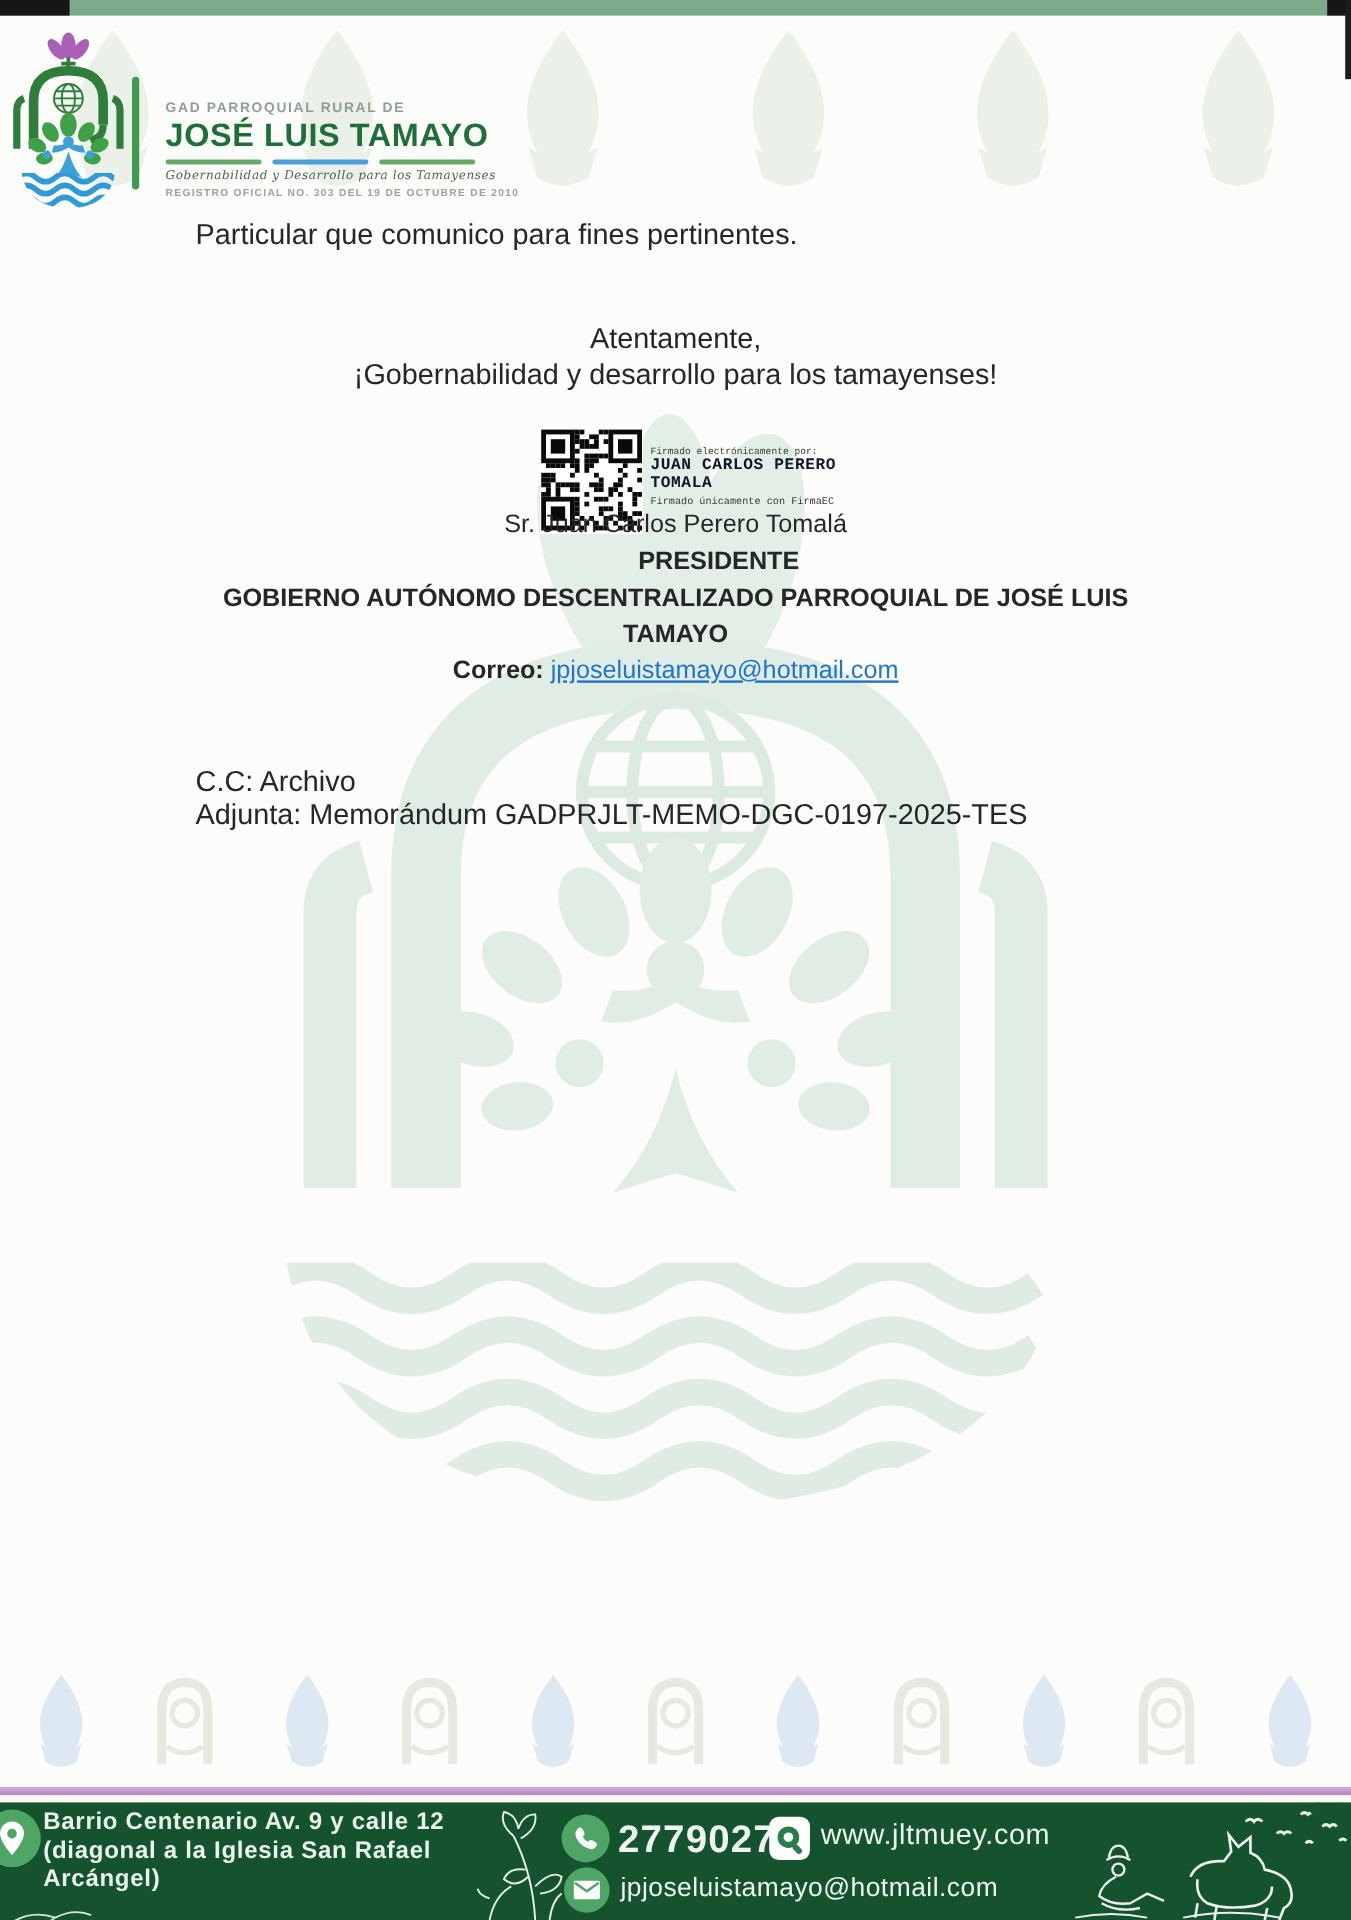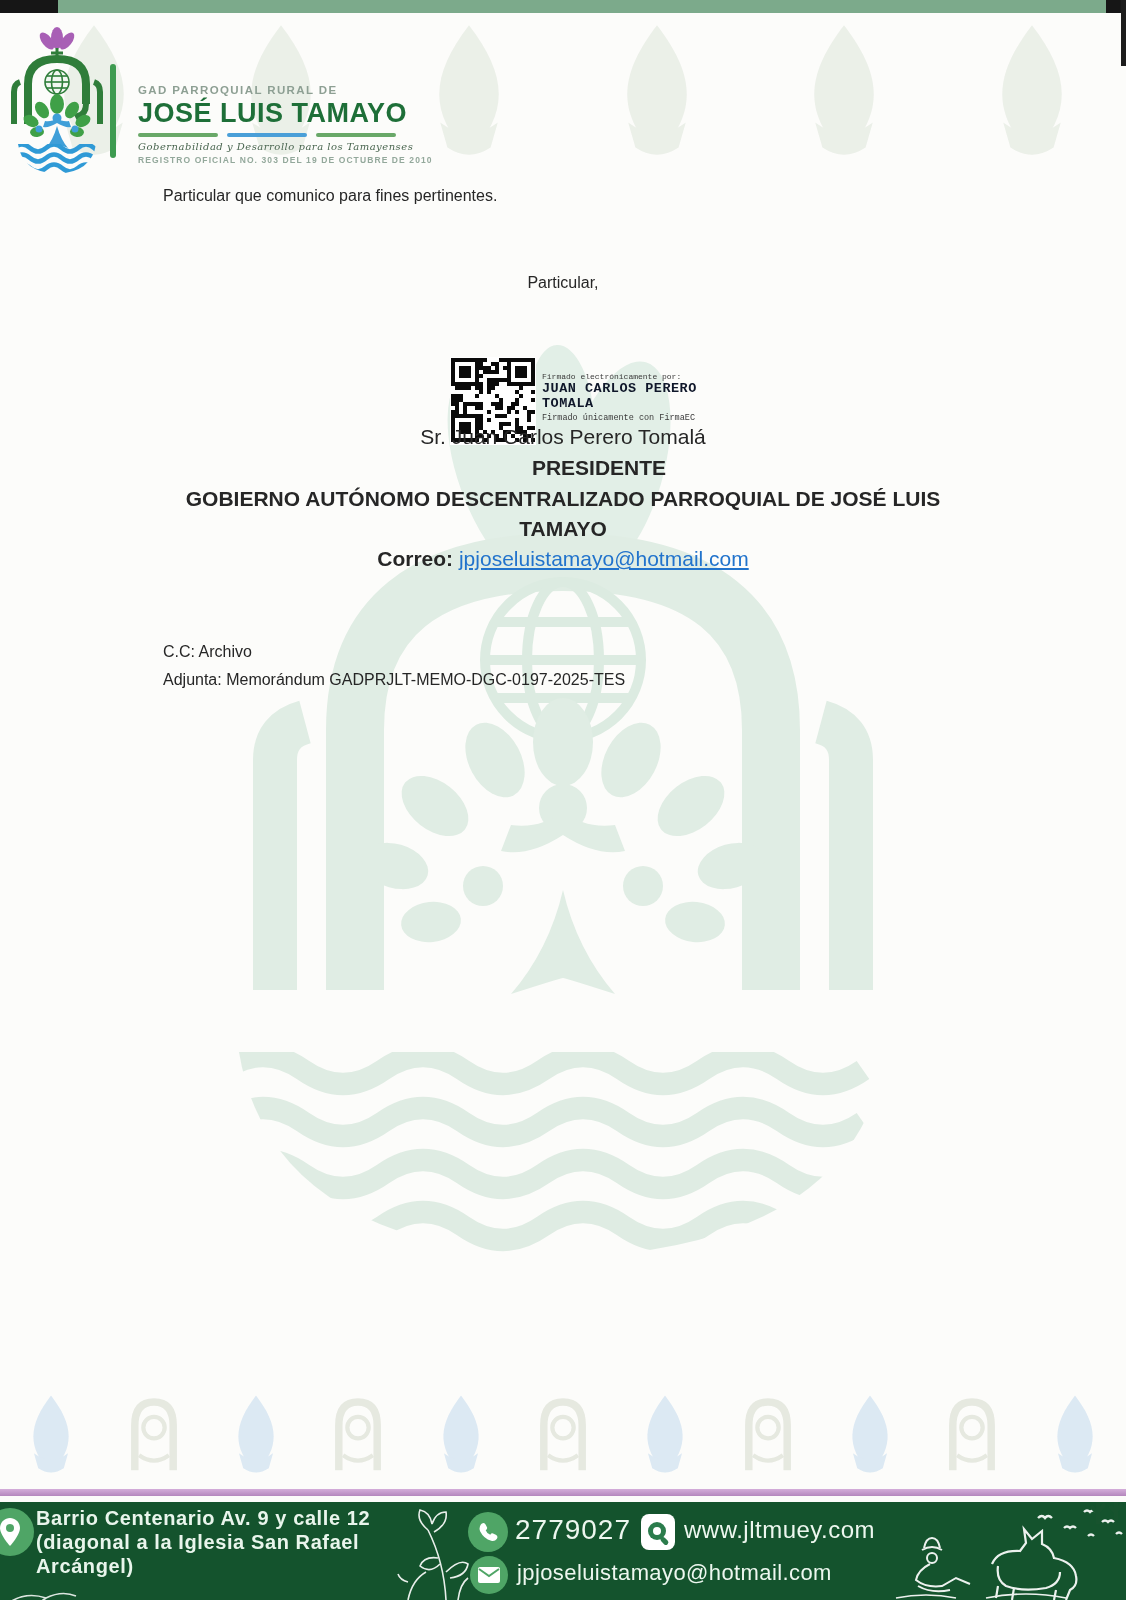--- a/index.html
+++ b/index.html
@@ -28,42 +28,42 @@
   .org-name{font-size:27px;font-weight:800;letter-spacing:.5px;color:#1e6f38;margin-top:2px;}
   .tricolor{display:flex;gap:9px;margin-top:4px;width:258px;}
   .tricolor span{height:4px;flex:1;border-radius:2px;}
   .tc-g{background:#69a868;}
   .tc-b{background:#4a9fd8;}
   .tagline-script{margin-top:4px;font-family:"DejaVu Serif",serif;font-style:italic;
                   font-size:10px;color:#49654f;letter-spacing:.5px;}
   .registro{margin-top:3px;font-size:8.5px;font-weight:700;letter-spacing:1.1px;color:#93a89b;}
 
   
-  .tline{position:absolute;font-size:16px;line-height:26px;color:#262626;}
+  .tline{position:absolute;font-size:24px;line-height:26px;color:#262626;}
   .centered{left:0;width:1126px;text-align:center;}
   .bold{font-weight:700;}
   .qr-block{position:absolute;left:450px;top:356px;display:flex;align-items:flex-start;}
   .qr-box{width:86px;height:90px;}
   .sig-text{margin-left:6px;margin-top:16px;width:190px;font-family:"Liberation Mono","DejaVu Sans Mono",monospace;}
   .sig-small{font-size:8px;color:#3a3a3a;line-height:9px;}
   .sig-name{font-size:13.5px;font-weight:700;color:#0f172a;line-height:15px;letter-spacing:.5px;width:165px;}
   .sig-validate{font-size:8.5px;color:#3a3a3a;line-height:10px;margin-top:2px;}
   .org-block{position:absolute;left:0;top:484px;width:1126px;text-align:center;
              font-size:21px;font-weight:700;line-height:30px;}
   .org-block .inner{display:inline-block;max-width:840px;}
   .email-link{color:#2173cc;text-decoration:underline;cursor:pointer;}
 
   
   .pink-line{position:absolute;left:0;top:1489px;width:1126px;height:7px;
              background:linear-gradient(#d4aeda,#b487bd);}
   .footer{position:absolute;left:0;top:1502px;width:1126px;height:108px;background:#14532d;color:#edf7ef;}
   .f-icon{position:absolute;border-radius:50%;background:#4fa566;display:flex;align-items:center;justify-content:center;}
   .f-address{position:absolute;left:36px;top:4px;width:374px;font-size:20px;font-weight:600;
              letter-spacing:.6px;line-height:24px;color:#e9f5ec;}
-  .f-phone{position:absolute;left:515px;top:12px;font-size:28px;font-weight:400;letter-spacing:1px;}
+  .f-phone{position:absolute;left:515px;top:12px;font-size:32px;font-weight:700;letter-spacing:1px;}
   .f-web{position:absolute;left:684px;top:14px;font-size:24px;font-weight:500;letter-spacing:.5px;}
   .f-email{position:absolute;left:517px;top:58px;font-size:22px;font-weight:500;letter-spacing:.4px;}
   .f-art{position:absolute;right:0;top:0;width:300px;height:98px;}
   .f-flower{position:absolute;left:388px;top:0px;width:105px;height:98px;}
   .f-squiggle{position:absolute;left:0;bottom:0;width:110px;height:30px;}
 </style>
 </head>
 <body>
 
 <div class="page">
@@ -251,21 +251,22 @@
     <div class="tricolor">
       <span class="tc-g"></span>
         <span class="tc-b"></span>
         <span class="tc-g"></span>
     </div>
     <div class="tagline-script">Gobernabilidad y Desarrollo para los Tamayenses</div>
     <div class="registro">REGISTRO OFICIAL NO. 303 DEL 19 DE OCTUBRE DE 2010</div>
   </div>
 
   <div class="tline" style="left:163px;top:183px;">Particular que comunico para fines pertinentes.</div>
-  <div class="tline centered" style="top:270px;">Particular,</div>
+  <div class="tline centered" style="top:270px;">Atentamente,</div>
+  <div class="tline centered" style="top:300px;">¡Gobernabilidad y desarrollo para los tamayenses!</div>
 
   <div class="qr-block">
     <div class="qr-box" id="qr-box"><svg width="86" height="90" viewBox="-1 -1 86 88">
           <rect x="-1" y="-1" width="100%" height="100%" fill="#fff"></rect>
           <rect x="28" y="0" width="4" height="4" fill="#0a0a0a"></rect>
           <rect x="32" y="0" width="4" height="4" fill="#0a0a0a"></rect>
           <rect x="48" y="0" width="4" height="4" fill="#0a0a0a"></rect>
           <rect x="52" y="0" width="4" height="4" fill="#0a0a0a"></rect>
           <rect x="28" y="4" width="4" height="4" fill="#0a0a0a"></rect>
           <rect x="40" y="4" width="4" height="4" fill="#0a0a0a"></rect>

